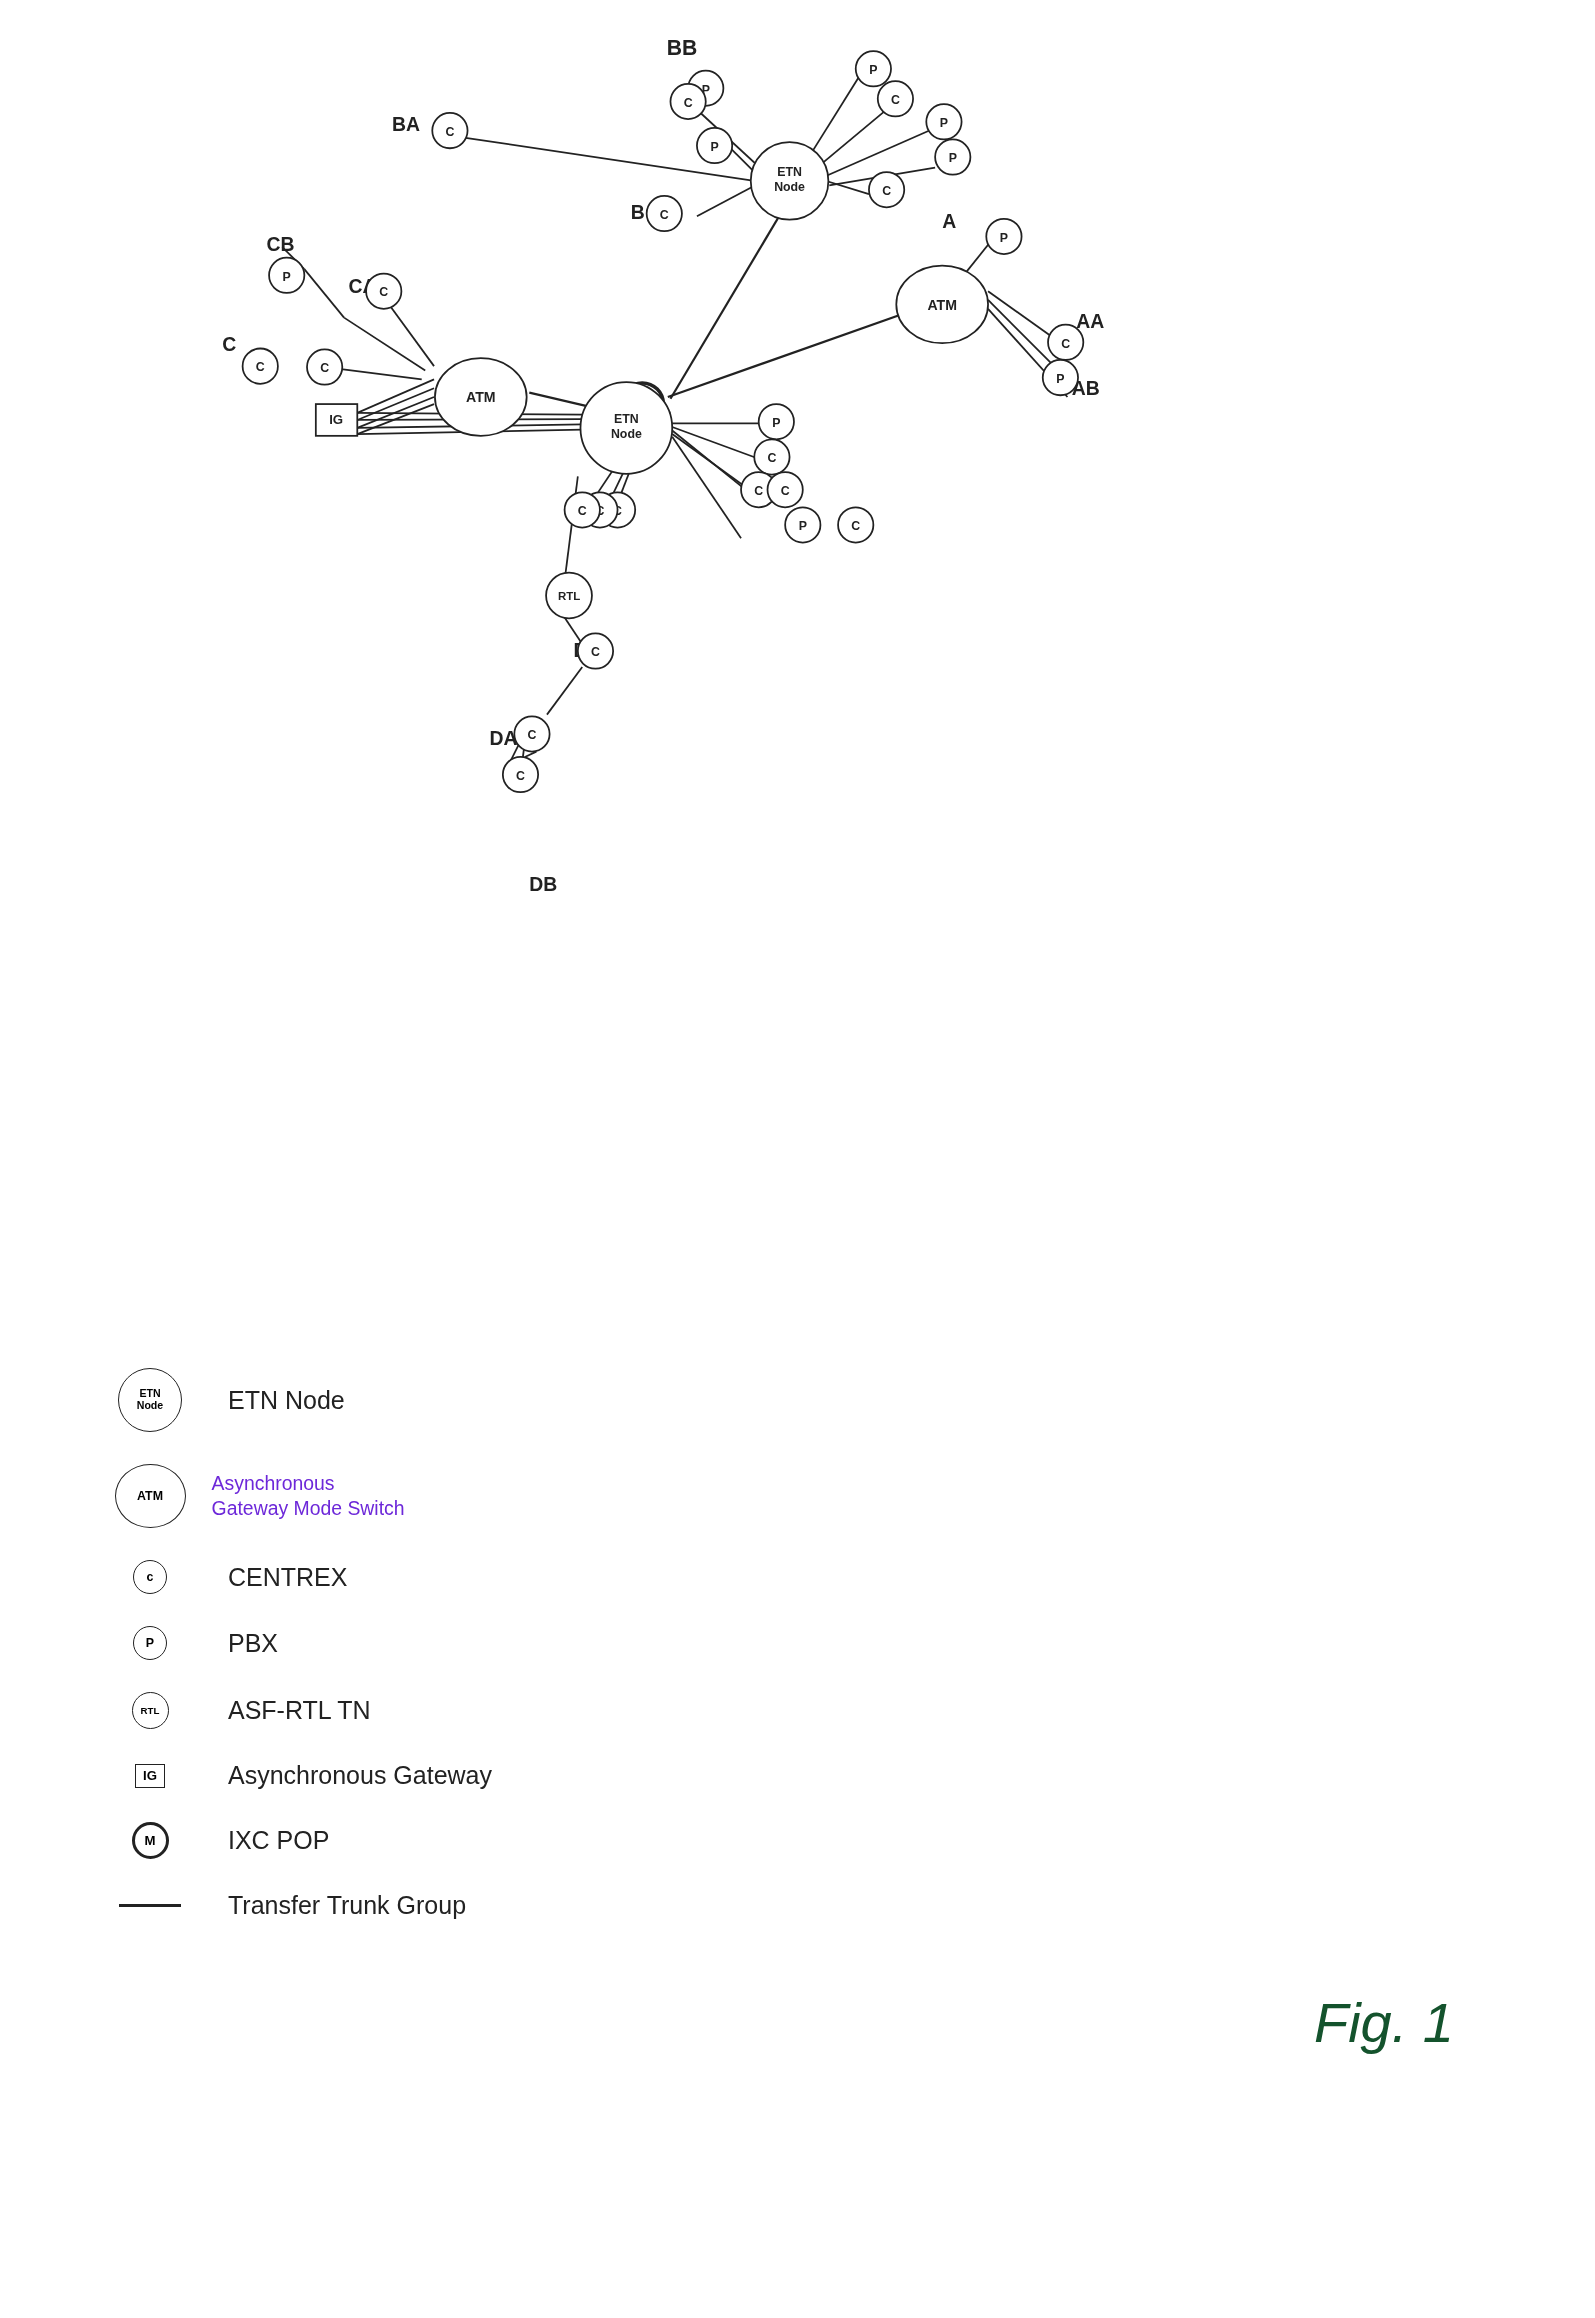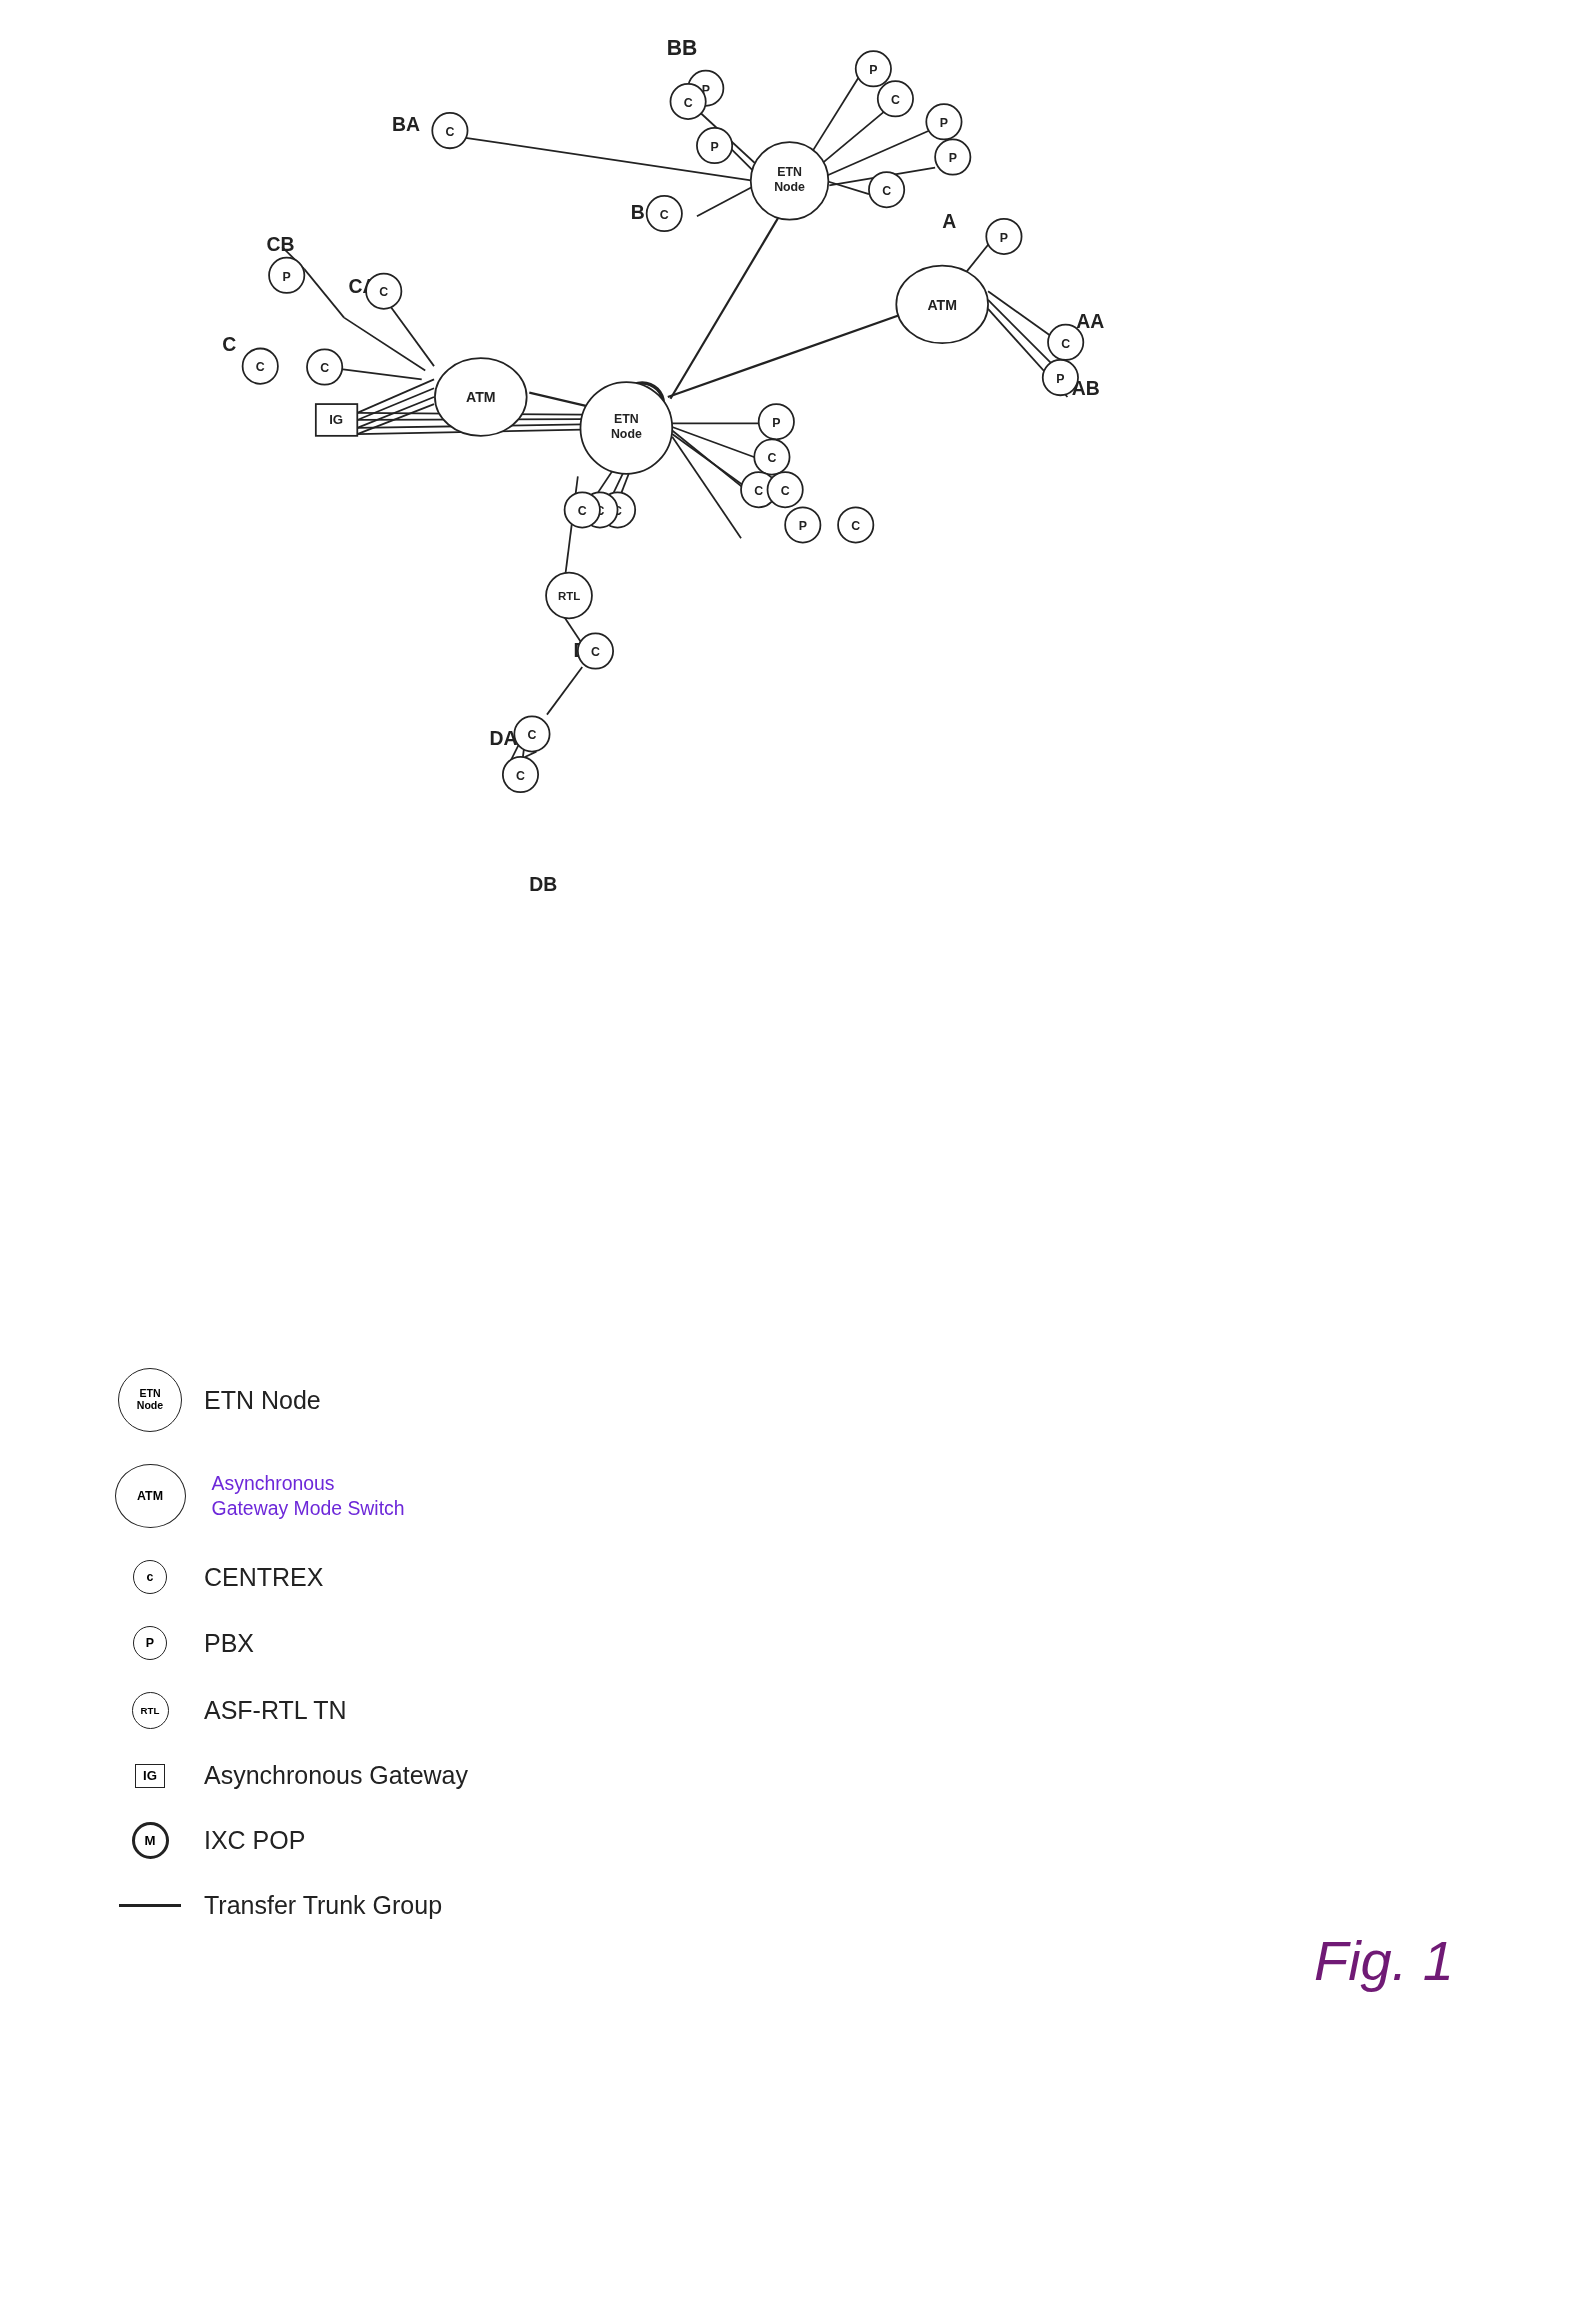--- a/index.html
+++ b/index.html
@@ -37,21 +37,21 @@
       width: 88px;
       display: flex;
       align-items: center;
       justify-content: center;
       flex-shrink: 0;
     }
 
     .legend-text {
       font-size: 25px;
       color: #222;
-      margin-left: 10px;
+      margin-left: 34px;
     }
 
     .legend-text-small {
       font-size: 19.4px;
       color: #6d28d9;
       margin-left: 17.6px;
       line-height: 1.3;
     }
 
     
@@ -128,24 +128,24 @@
       padding: 3.5px 7px;
       font-size: 13.2px;
       font-weight: bold;
       background: #fff;
     }
 
     
     #fig1 {
       position: absolute;
       right: 141px;
-      top: 1928px;
+      top: 1990px;
       font-size: 56px;
       font-style: italic;
-      color: #701a75;
+      color: #14532d;
     }
   </style>
 </head>
 <body>
 
 <svg id="diagram" style="position:absolute;top:0;left:0;width:1595px;height:1341px;" viewBox="0 0 1808 1520" width="1595" height="1341">
 
   <line x1="900" y1="205" x2="975" y2="85" stroke="#222" stroke-width="2"></line>
   <line x1="920" y1="195" x2="1010" y2="120" stroke="#222" stroke-width="2"></line>
   <line x1="935" y1="200" x2="1060" y2="145" stroke="#222" stroke-width="2"></line>

